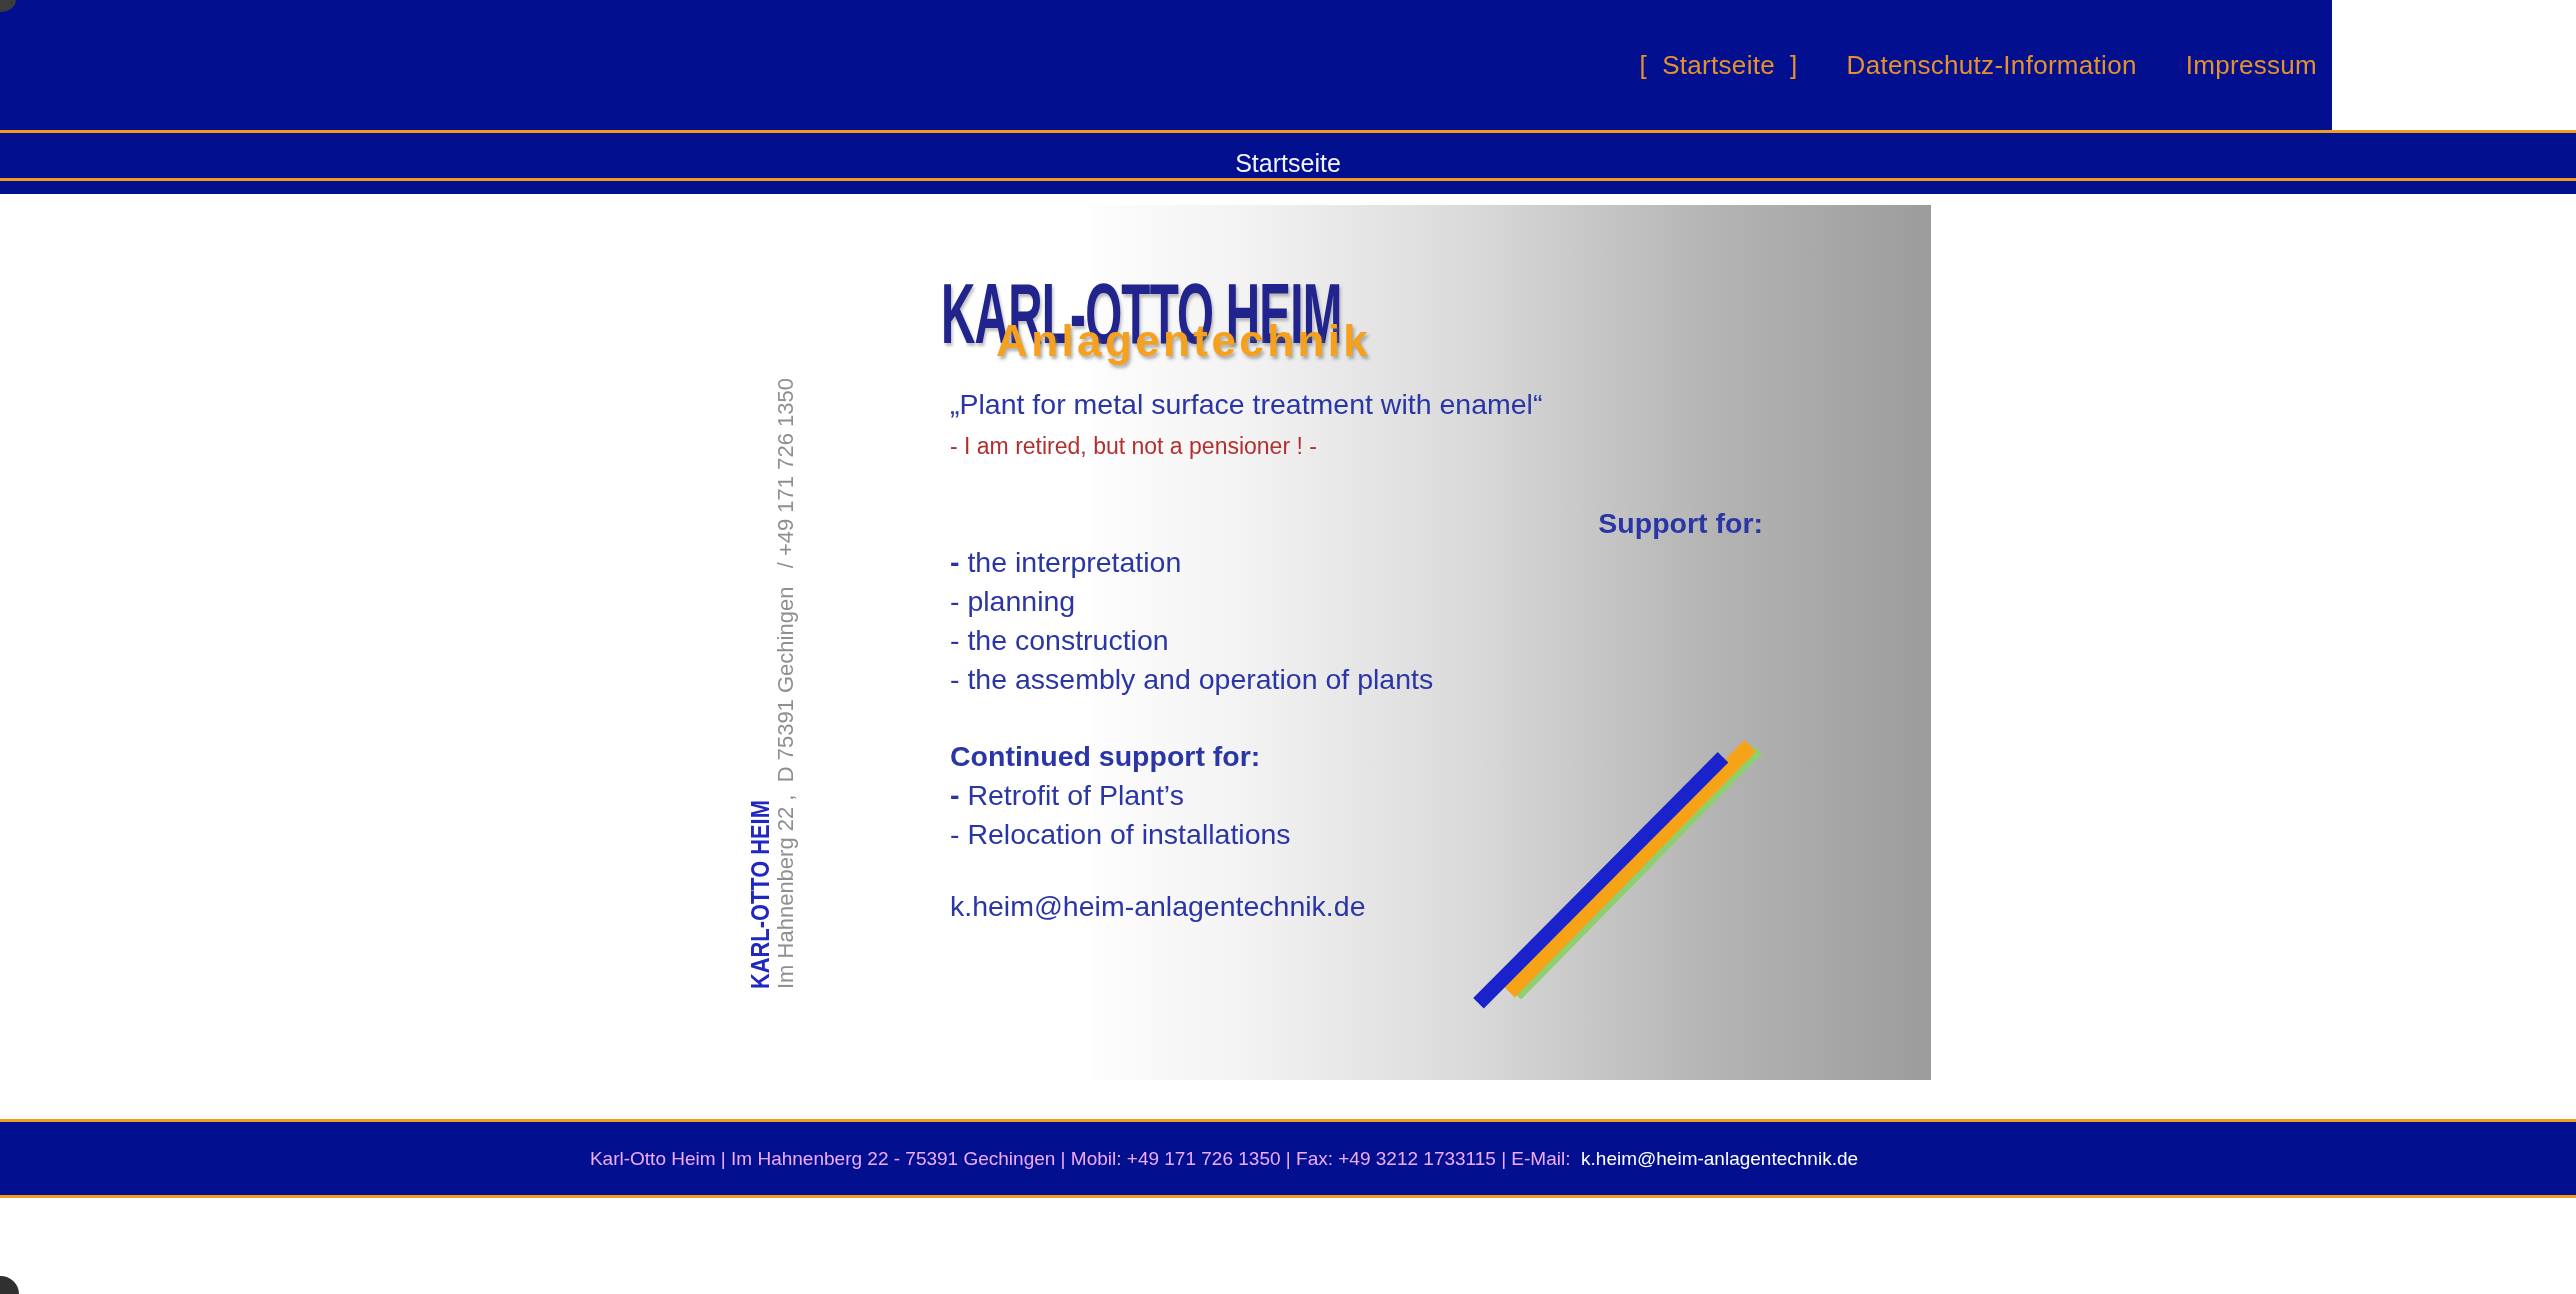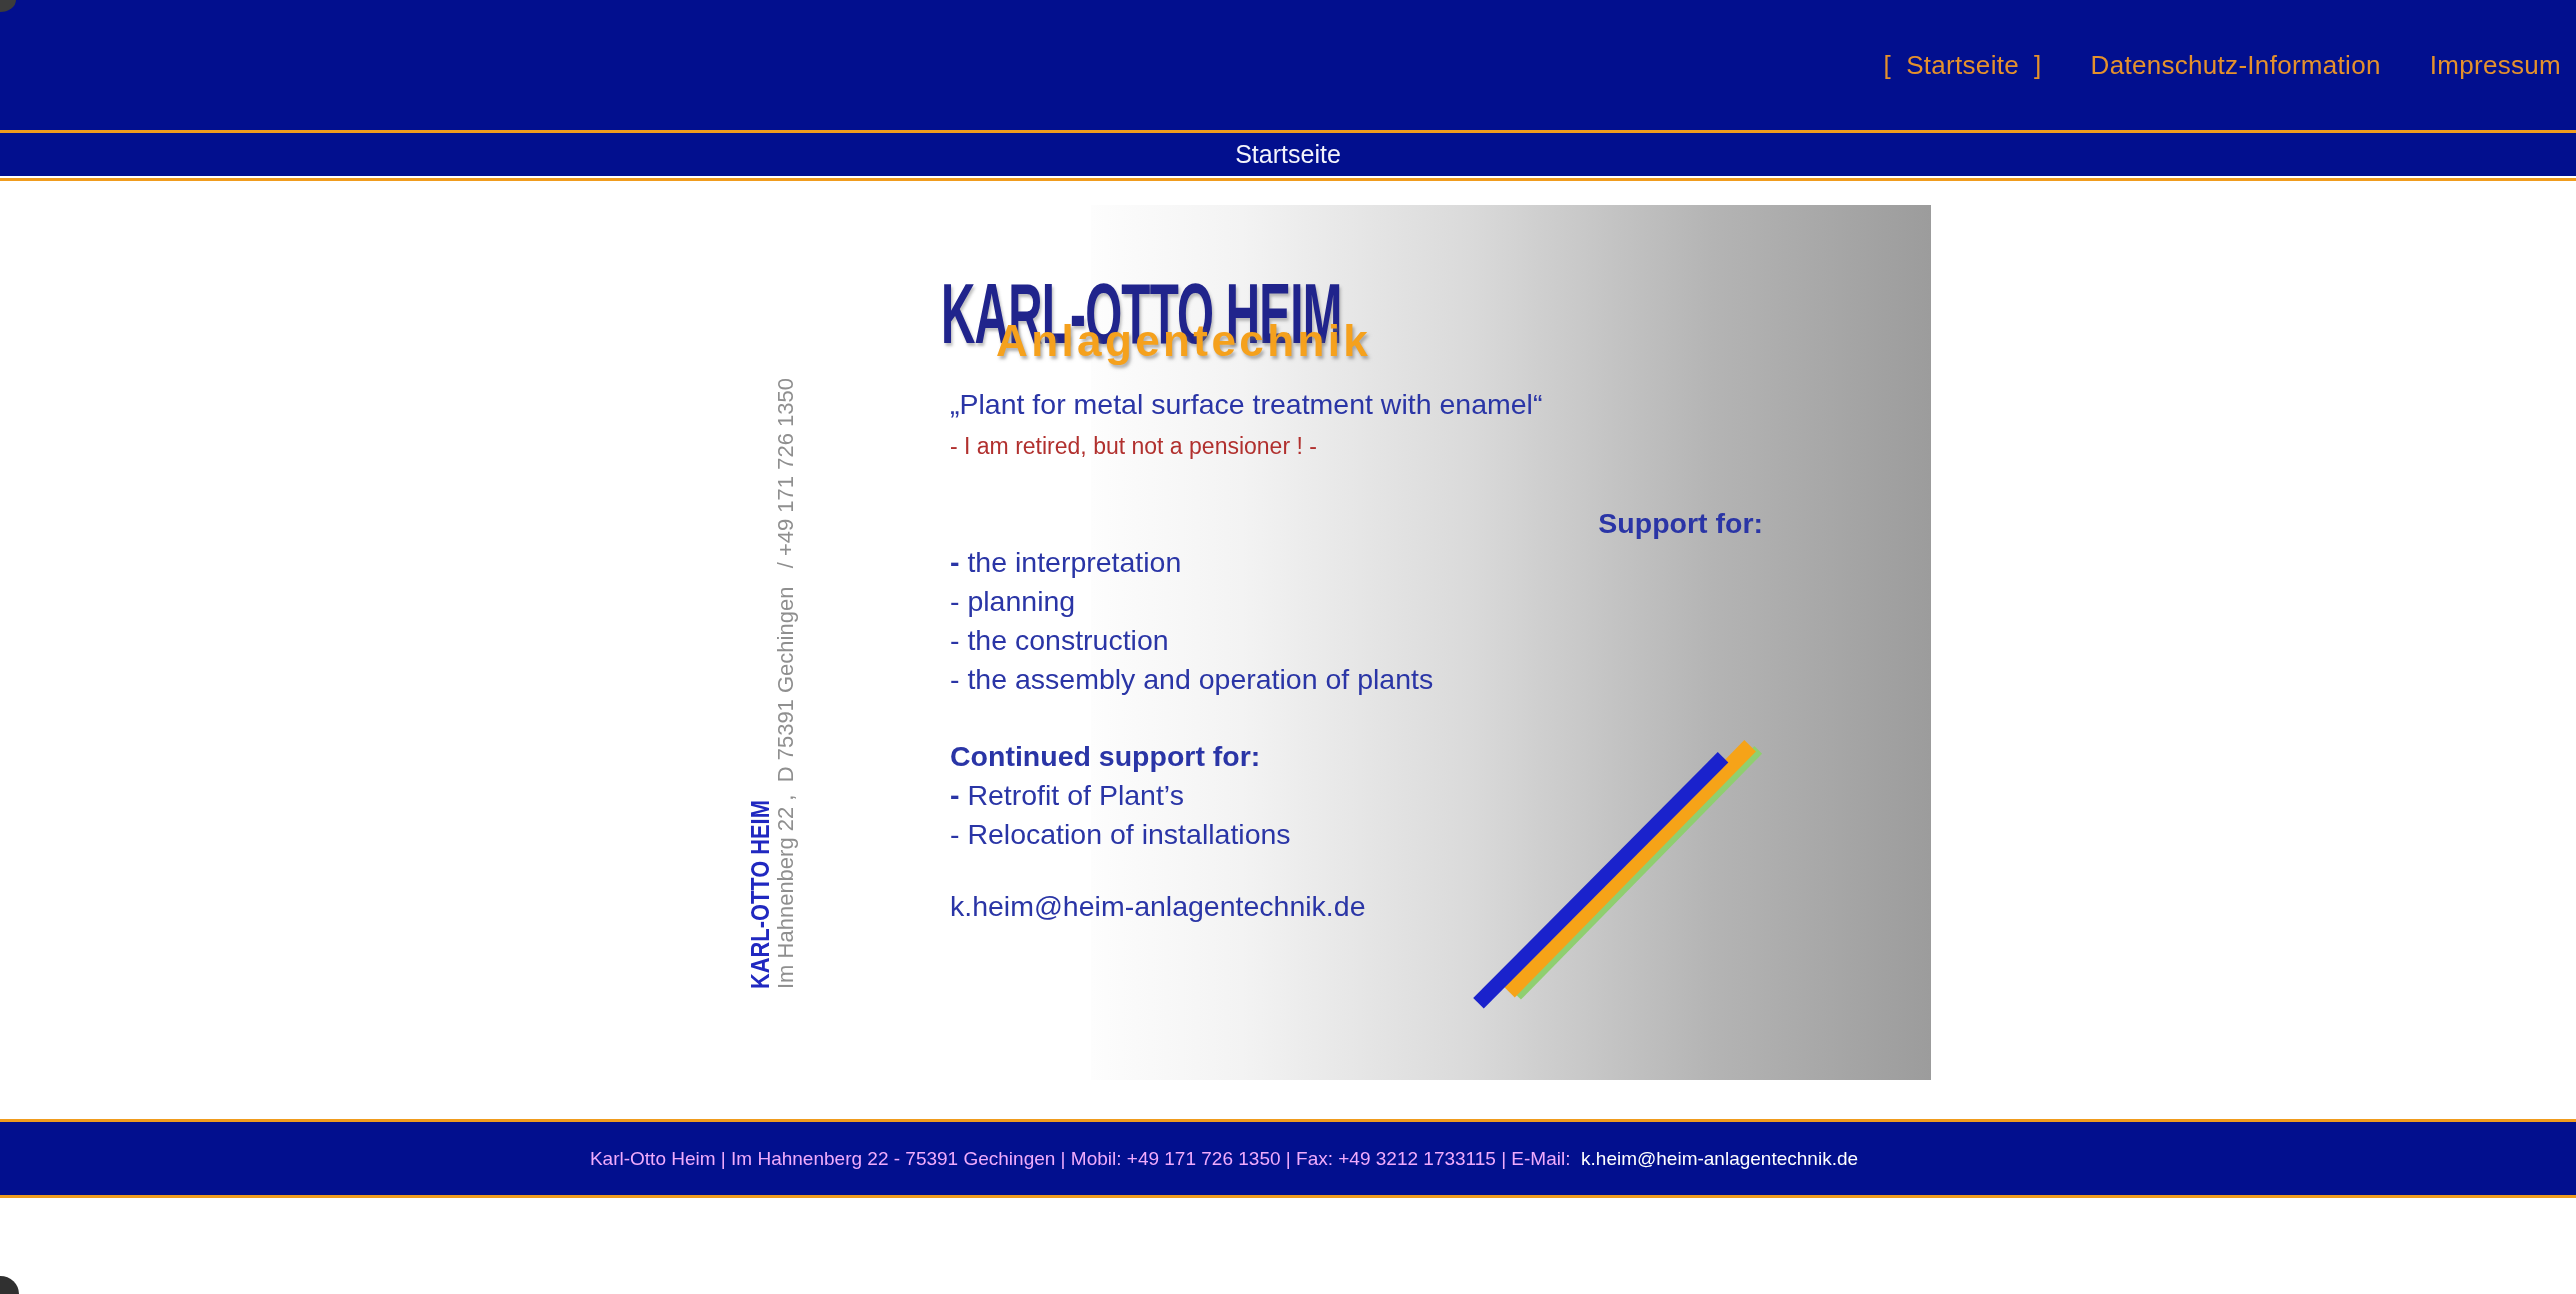--- a/index.html
+++ b/index.html
@@ -6,34 +6,34 @@
   html,body { width:2576px; height:1295px; }
   body {
     position:relative;
     background:#ffffff;
     font-family:"Liberation Sans", sans-serif;
     overflow:hidden;
   }
 
   
   .bar1 {
-    position:absolute; left:0; top:0; width:2576px; height:130px;
+    position:absolute; left:0; top:0; width:2332px; height:130px;
     background:#020f8e;
     display:flex; align-items:center; justify-content:flex-end;
     gap:49px; padding-right:15px;
   }
   .sep1 { position:absolute; left:0; top:130px; width:2576px; height:3.4px; background:#f09c1e; }
   .nav-link {
     color:#e5912c; font-size:26px; text-decoration:none; cursor:pointer;
     letter-spacing:0.3px; white-space:pre;
   }
 
   
   .bar2 {
-    position:absolute; left:0; top:133px; width:2576px; height:43px;
+    position:absolute; left:0; top:133px; width:2576px; height:61px;
     background:#020f8e;
     display:flex; align-items:center; justify-content:center;
   }
   .sep2 { position:absolute; left:0; top:178px; width:2576px; height:3.4px; background:#f09c1e; }
   .page-title { color:#f4f4fb; font-size:25px; }
 
   
   .hero-panel {
     position:absolute; left:1091px; top:205px; width:840px; height:875px;
     background:linear-gradient(90deg,#fdfdfd 0%,#f3f3f3 18%,#dadada 45%,#b4b4b4 74%,#9c9c9c 100%);

